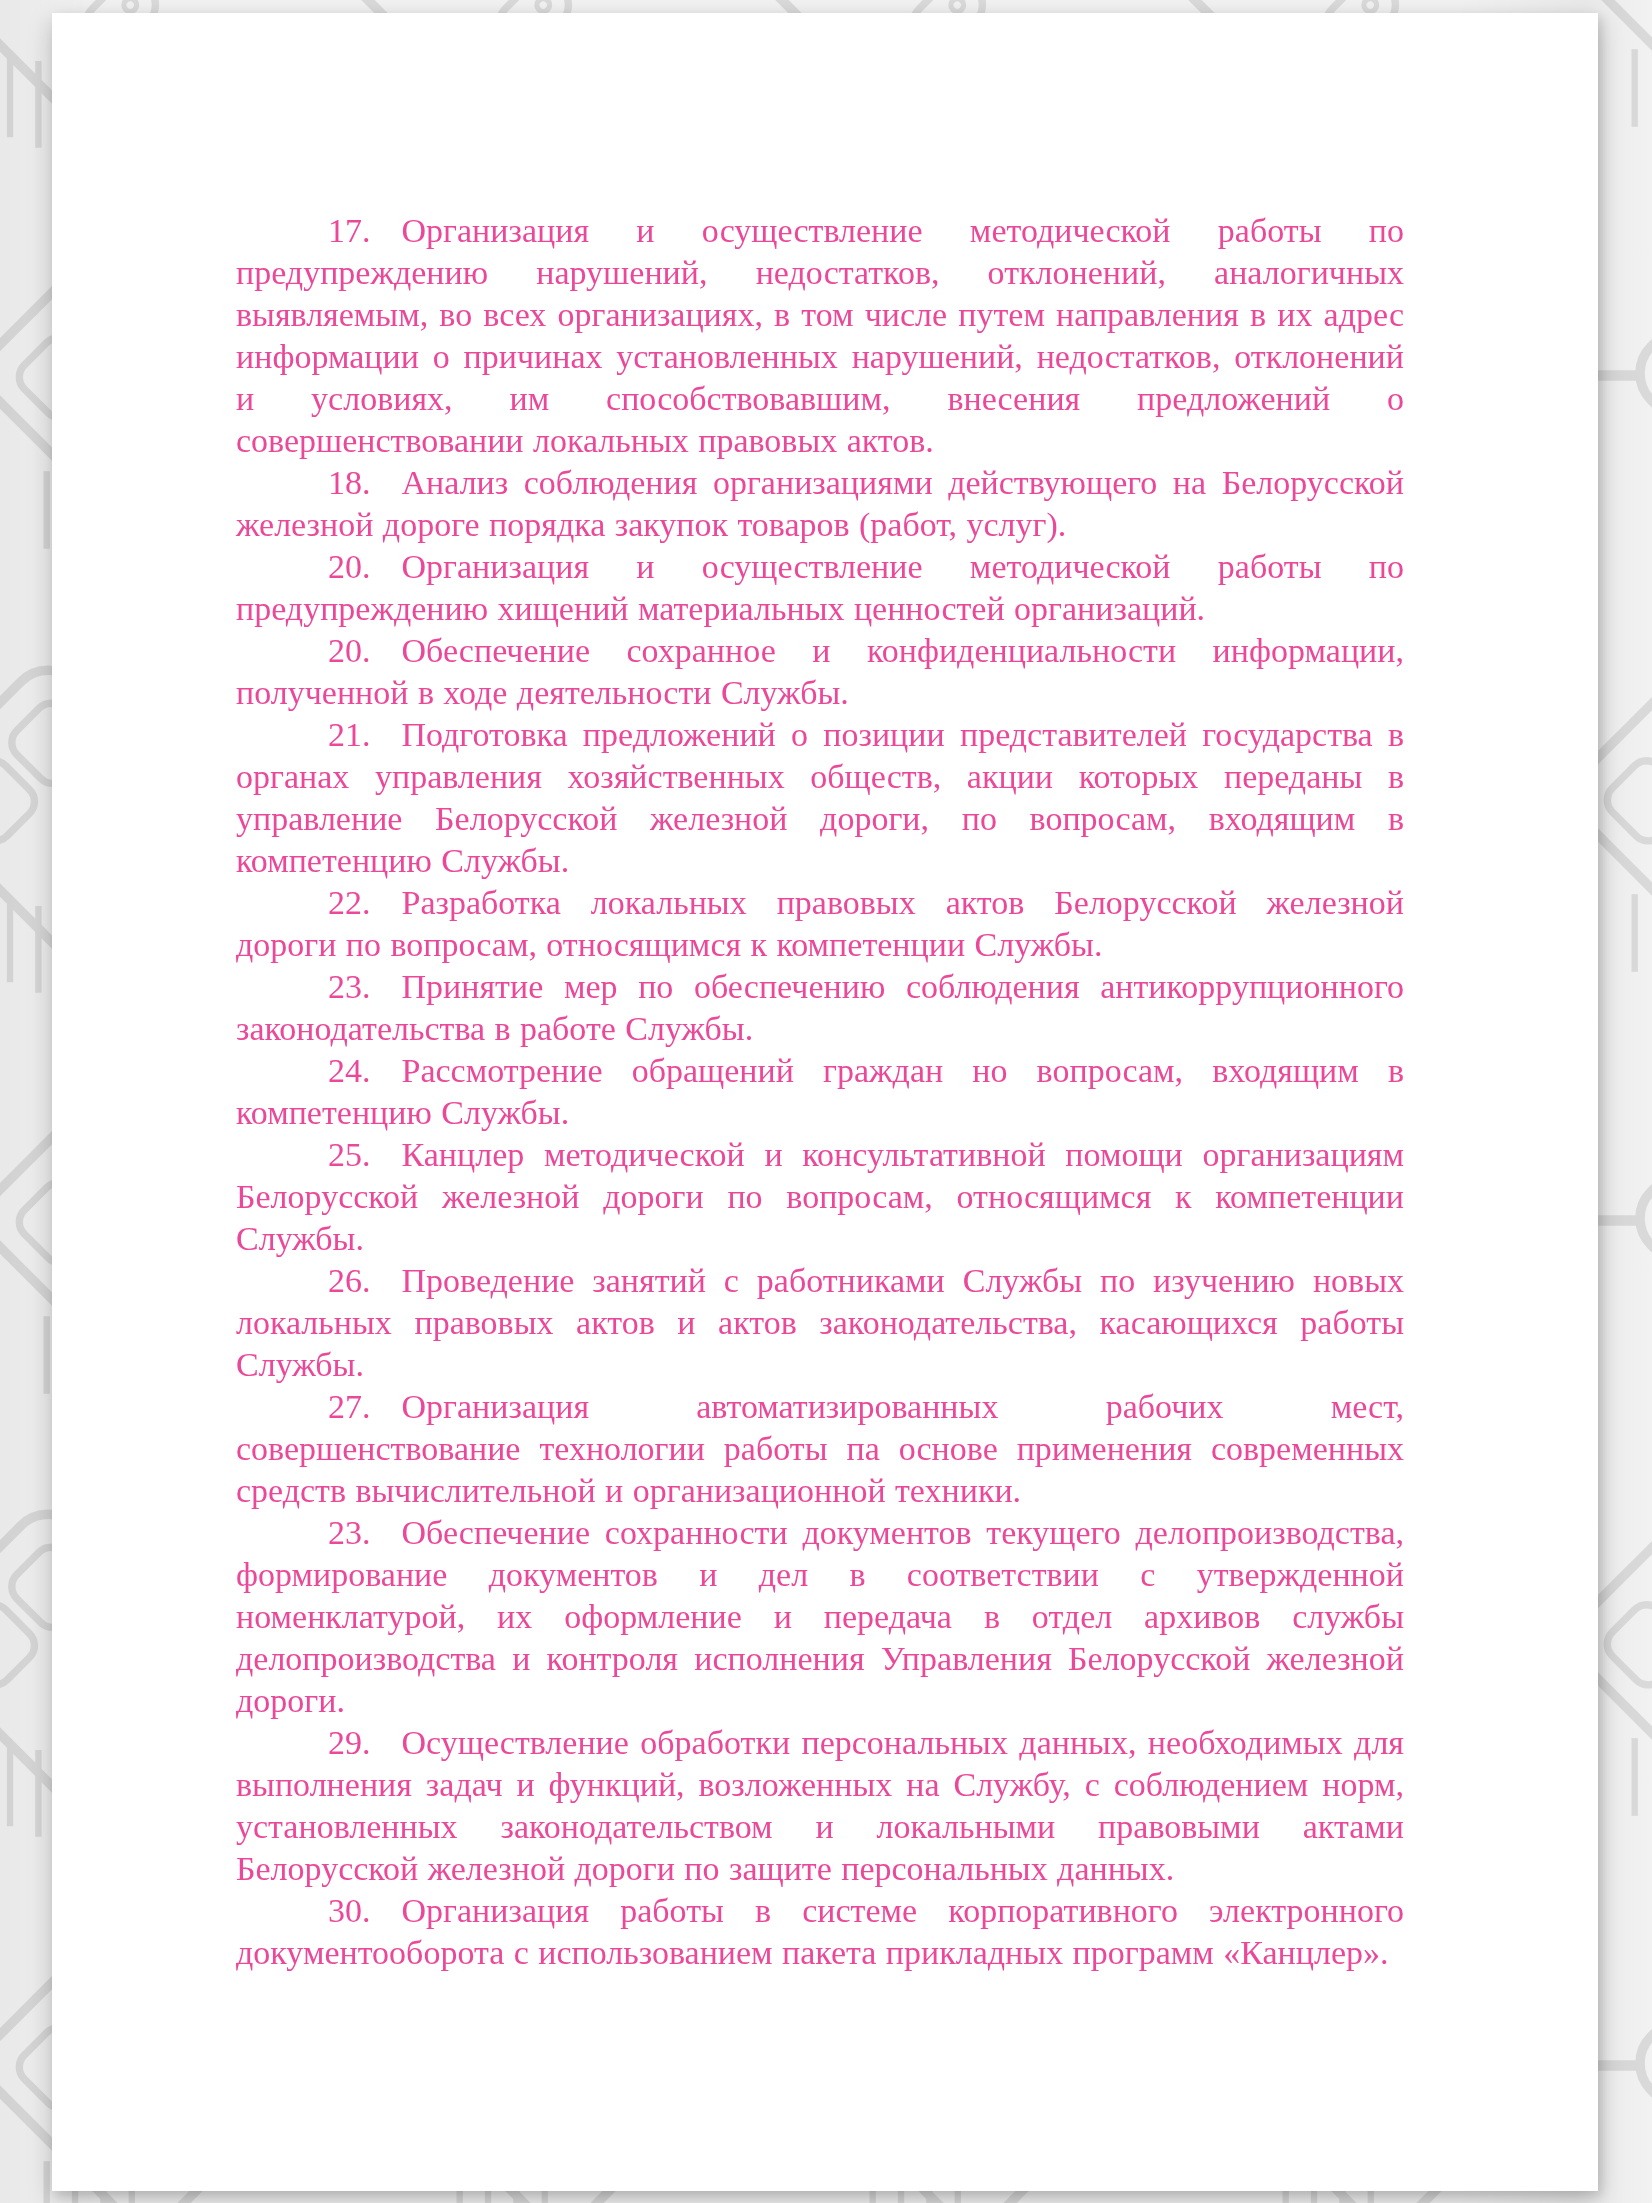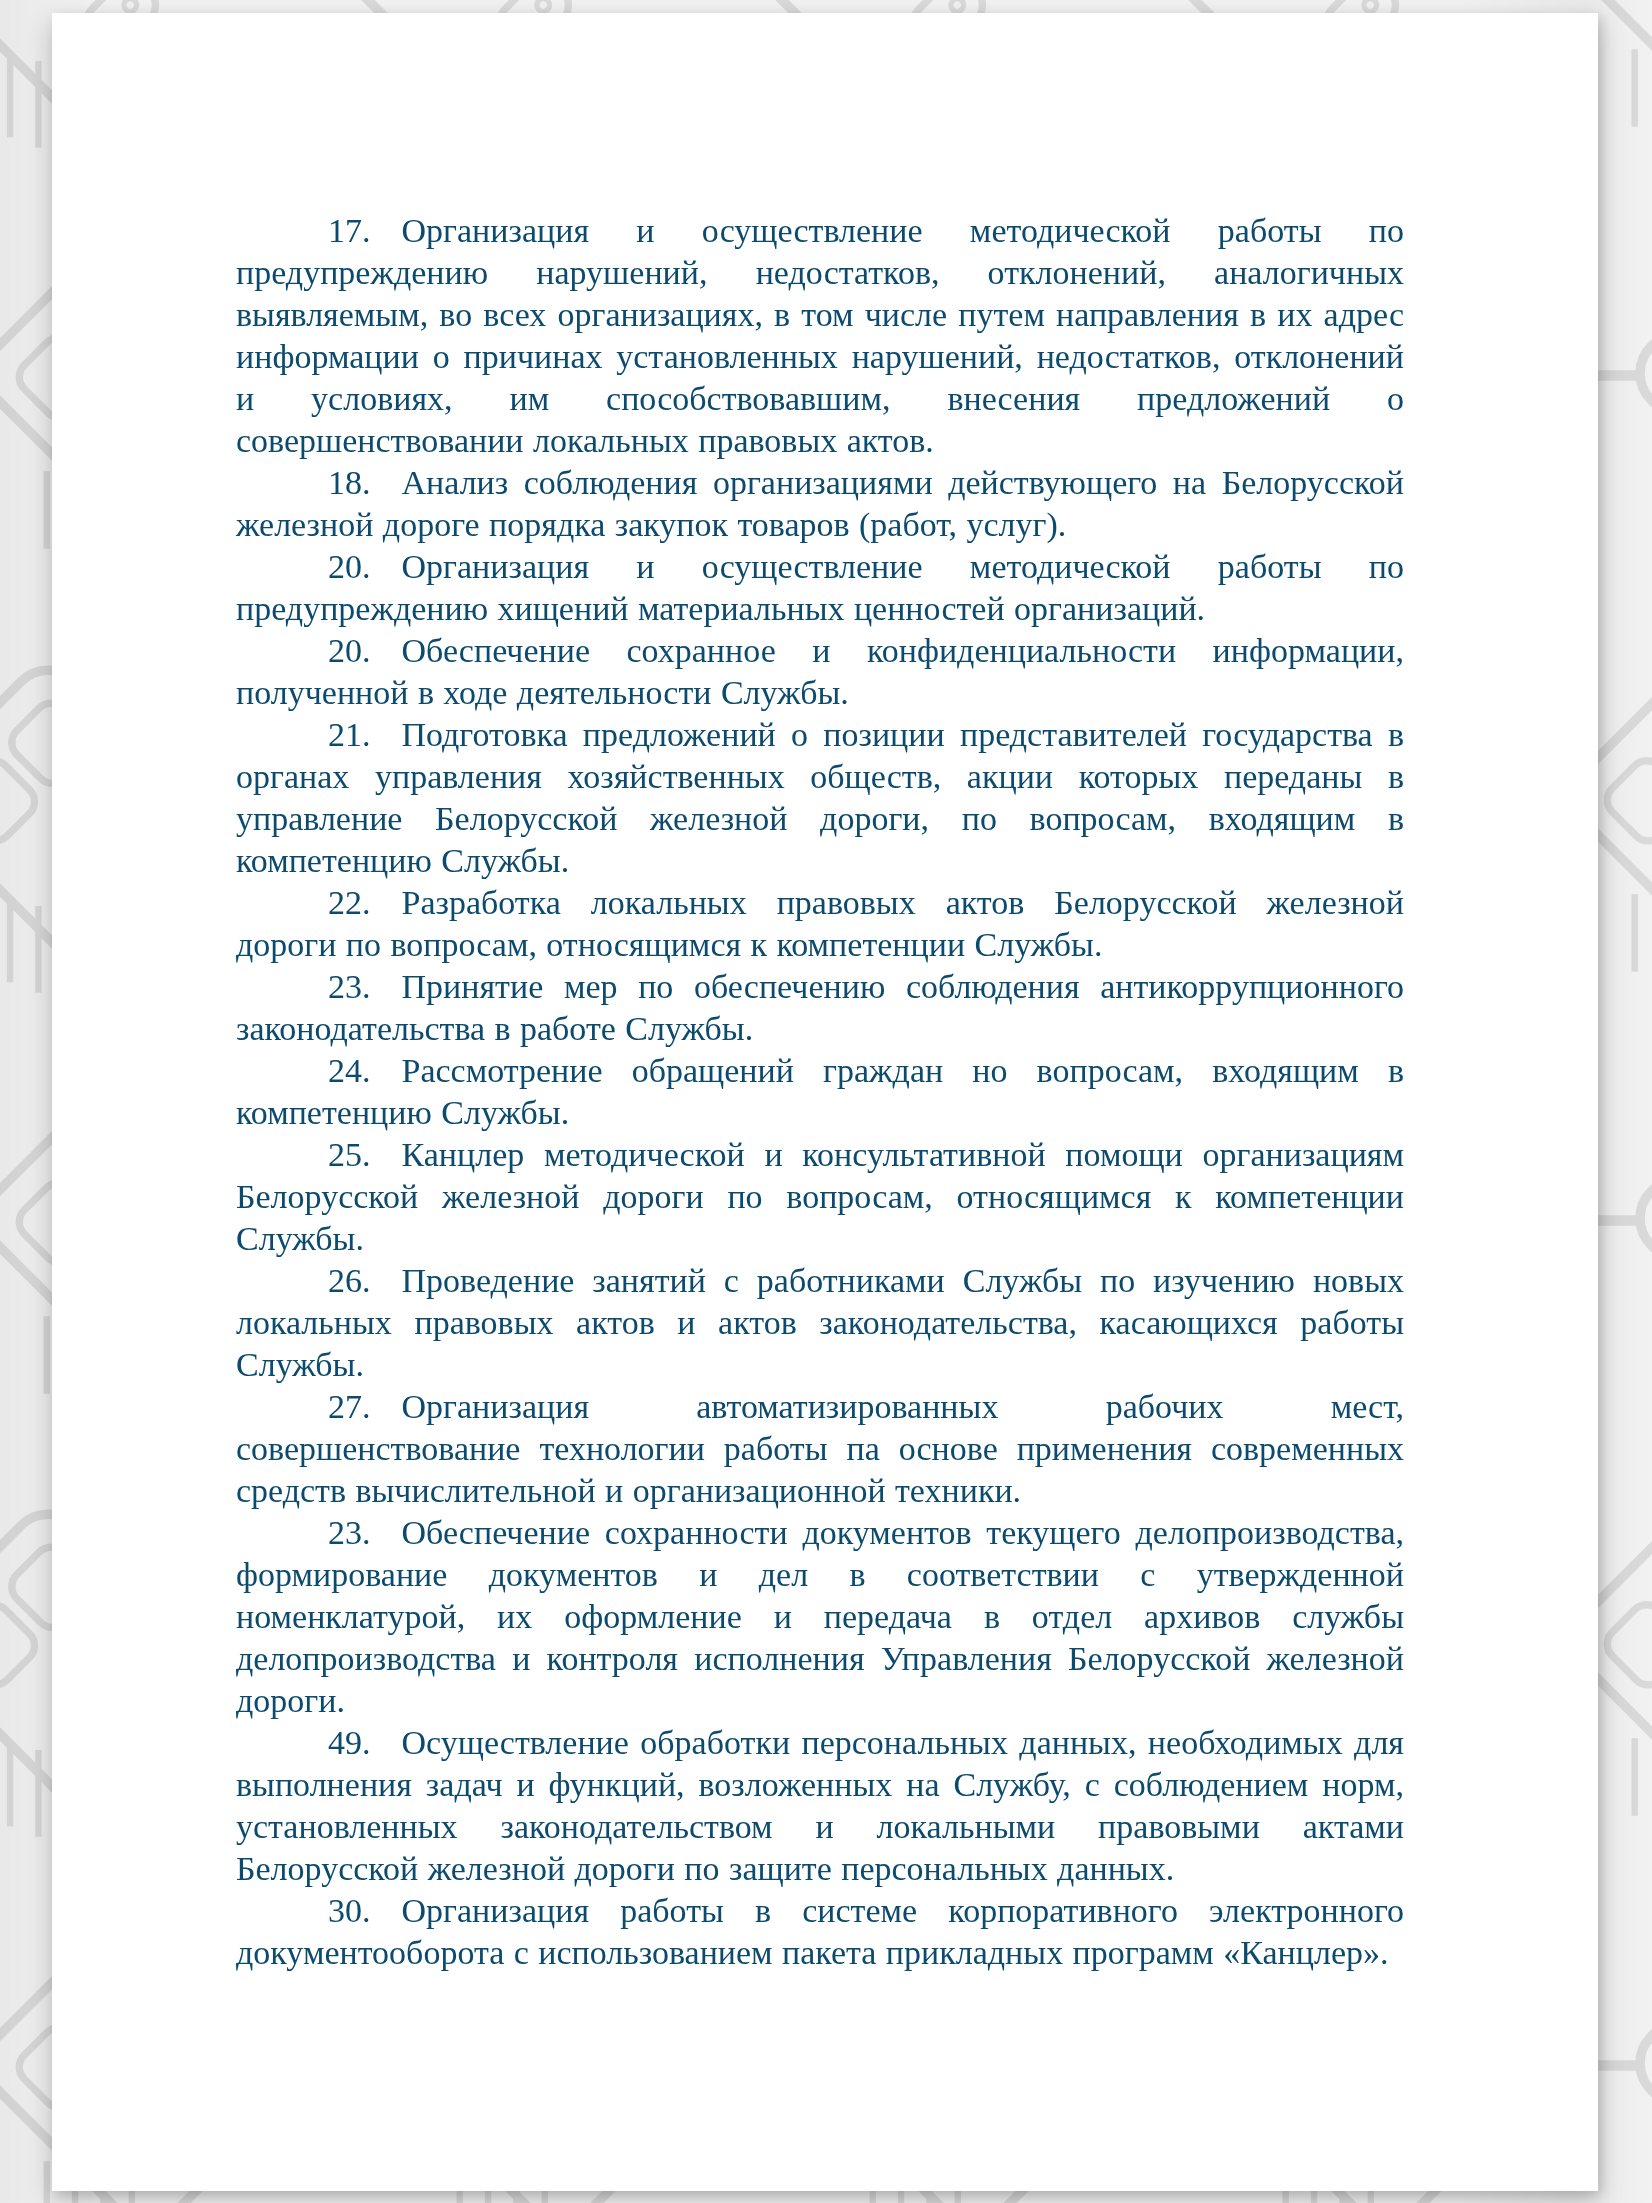--- a/index.html
+++ b/index.html
@@ -43,21 +43,21 @@
     height: 2178px;
     background: #ffffff;
     box-shadow: 0 9.2px 24px rgba(0,0,0,0.22), 3.7px 3.7px 9.2px rgba(0,0,0,0.10);
     z-index: 2;
   }
   .content {
     position: absolute;
     left: 184px;
     top: 197px;
     width: 1168px;
-    color: #0c4a6e;
+    color: #ec4899;
   }
   p.para {
     margin: 0;
     padding: 0;
     text-align: justify;
     text-indent: 92px;
     font-size: 34px;
     line-height: 42px;
     word-spacing: 0.9px;
   }
@@ -559,17 +559,17 @@
     <p class="para"><span class="pnum">20.</span><span>Организация и осуществление методической работы по предупреждению хищений материальных ценностей организаций.</span></p>
     <p class="para"><span class="pnum">20.</span><span>Обеспечение сохранное и конфиденциальности информации, полученной в ходе деятельности Службы.</span></p>
     <p class="para"><span class="pnum">21.</span><span>Подготовка предложений о позиции представителей государства в органах управления хозяйственных обществ, акции которых переданы в управление Белорусской железной дороги, по вопросам, входящим в компетенцию Службы.</span></p>
     <p class="para"><span class="pnum">22.</span><span>Разработка локальных правовых актов Белорусской железной дороги по вопросам, относящимся к компетенции Службы.</span></p>
     <p class="para"><span class="pnum">23.</span><span>Принятие мер по обеспечению соблюдения антикоррупционного законодательства в работе Службы.</span></p>
     <p class="para"><span class="pnum">24.</span><span>Рассмотрение обращений граждан но вопросам, входящим в компетенцию Службы.</span></p>
     <p class="para"><span class="pnum">25.</span><span>Канцлер методической и консультативной помощи организациям Белорусской железной дороги по вопросам, относящимся к компетенции Службы.</span></p>
     <p class="para"><span class="pnum">26.</span><span>Проведение занятий с работниками Службы по изучению новых локальных правовых актов и актов законодательства, касающихся работы Службы.</span></p>
     <p class="para"><span class="pnum">27.</span><span>Организация автоматизированных рабочих мест, совершенствование технологии работы па основе применения современных средств вычислительной и организационной техники.</span></p>
     <p class="para"><span class="pnum">23.</span><span>Обеспечение сохранности документов текущего делопроизводства, формирование документов и дел в соответствии с утвержденной номенклатурой, их оформление и передача в отдел архивов службы делопроизводства и контроля исполнения Управления Белорусской железной дороги.</span></p>
-    <p class="para"><span class="pnum">49.</span><span>Осуществление обработки персональных данных, необходимых для выполнения задач и функций, возложенных на Службу, с соблюдением норм, установленных законодательством и локальными правовыми актами Белорусской железной дороги по защите персональных данных.</span></p>
+    <p class="para"><span class="pnum">29.</span><span>Осуществление обработки персональных данных, необходимых для выполнения задач и функций, возложенных на Службу, с соблюдением норм, установленных законодательством и локальными правовыми актами Белорусской железной дороги по защите персональных данных.</span></p>
     <p class="para"><span class="pnum">30.</span><span>Организация работы в системе корпоративного электронного документооборота с использованием пакета прикладных программ «Канцлер».</span></p>
   </div>
 </div>
 
 
 </body></html>

